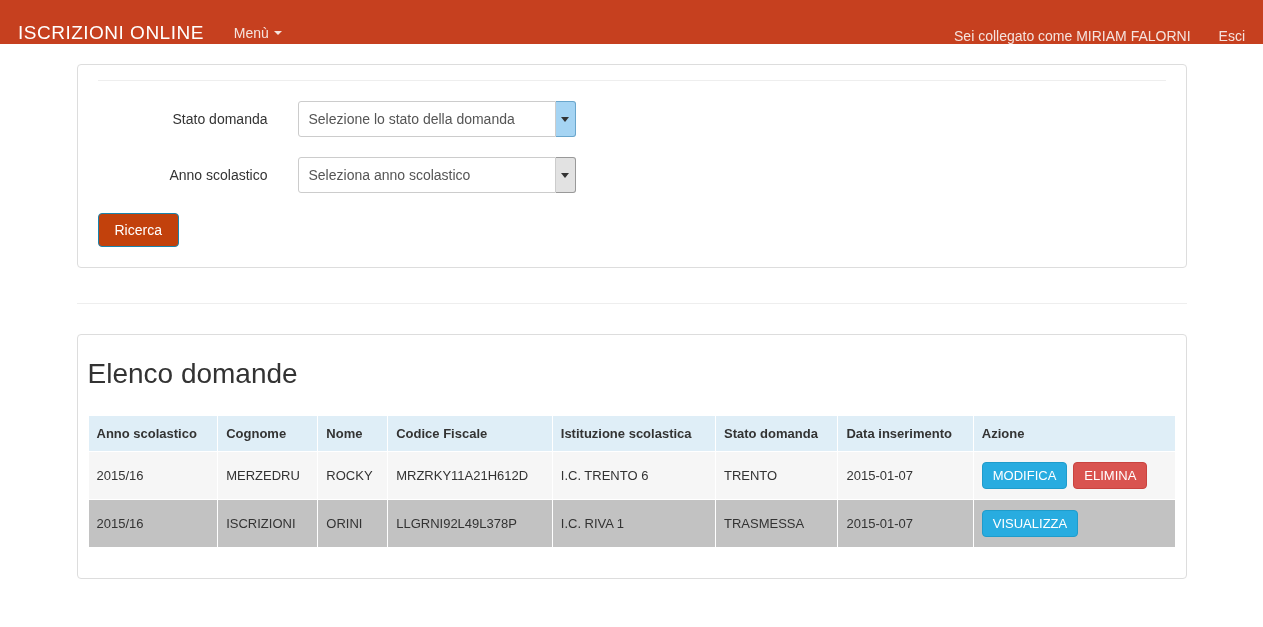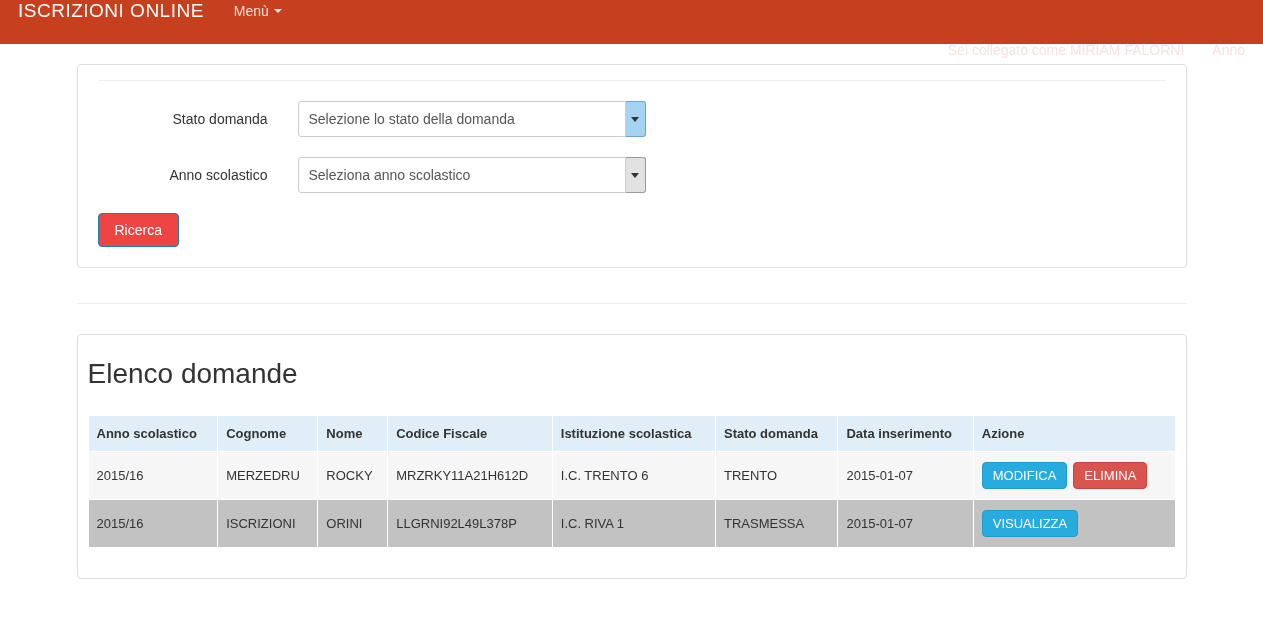--- a/index.html
+++ b/index.html
@@ -8,21 +8,21 @@
     font-family: "Helvetica Neue", Helvetica, Arial, sans-serif;
     font-size: 14px;
     color: #333;
     background: #fff;
   }
   .navbar {
     background: #c6401f;
     color: #fff;
     height: 44px;
     display: flex;
-    align-items: flex-start;
+    align-items: flex-end;
     padding: 0 18px;
     justify-content: space-between;
   }
   .navbar .left { display: flex; align-items: center; gap: 30px; }
   .brand { font-size: 19px; letter-spacing: 0.5px; color: #fff; }
   .menu-link { font-size: 14px; color: #f5e3de; cursor: pointer; display: flex; align-items: center; gap: 5px; }
   .caret {
     display: inline-block;
     width: 0; height: 0;
     border-left: 4px solid transparent;
@@ -57,21 +57,21 @@
     margin-bottom: 20px;
   }
   .form-row label {
     width: 200px;
     text-align: right;
     padding-right: 30px;
     font-size: 14px;
     color: #333;
   }
   .select-wrap {
-    width: 348px;
+    width: 278px;
     display: flex;
   }
   .select-wrap select {
     flex: 1;
     height: 36px;
     border: 1px solid #ccc;
     border-radius: 3px 0 0 3px;
     padding: 0 10px;
     font-size: 14px;
     color: #555;
@@ -98,21 +98,21 @@
   }
   .btn {
     display: inline-block;
     padding: 8px 16px;
     border-radius: 4px;
     font-size: 14px;
     border: 1px solid transparent;
     cursor: pointer;
     color: #fff;
   }
-  .btn-primary { background: #ef4444; border-color: #1884ae; }
+  .btn-primary { background: #c2410c; border-color: #1884ae; }
   .btn-info { background: #28ace0; border-color: #1f9ccb; }
   .btn-danger { background: #d9534f; border-color: #c9433f; }
   .btn-sm { padding: 5px 10px; font-size: 13px; }
 
   hr.divider { border: none; border-top: 1px solid #eee; margin: 0 0 30px 0; }
 
   .panel2 {
     border: 1px solid #ddd;
     border-radius: 4px;
     padding: 15px 10px 30px 10px;
@@ -151,21 +151,21 @@
 <div class="navbar">
   <div class="left">
     <span class="brand">ISCRIZIONI ONLINE</span>
     <span class="menu-link">
       <span>Menù</span>
       <span class="caret"></span>
     </span>
   </div>
   <div class="right">
     <span>Sei collegato come MIRIAM FALORNI</span>
-    <a>Anno</a>
+    <a>Esci</a>
   </div>
 </div>
 
 <div class="container">
 
   <div class="panel">
     <hr>
     <div class="form-row">
       <label>Stato domanda</label>
       <div class="select-wrap">

